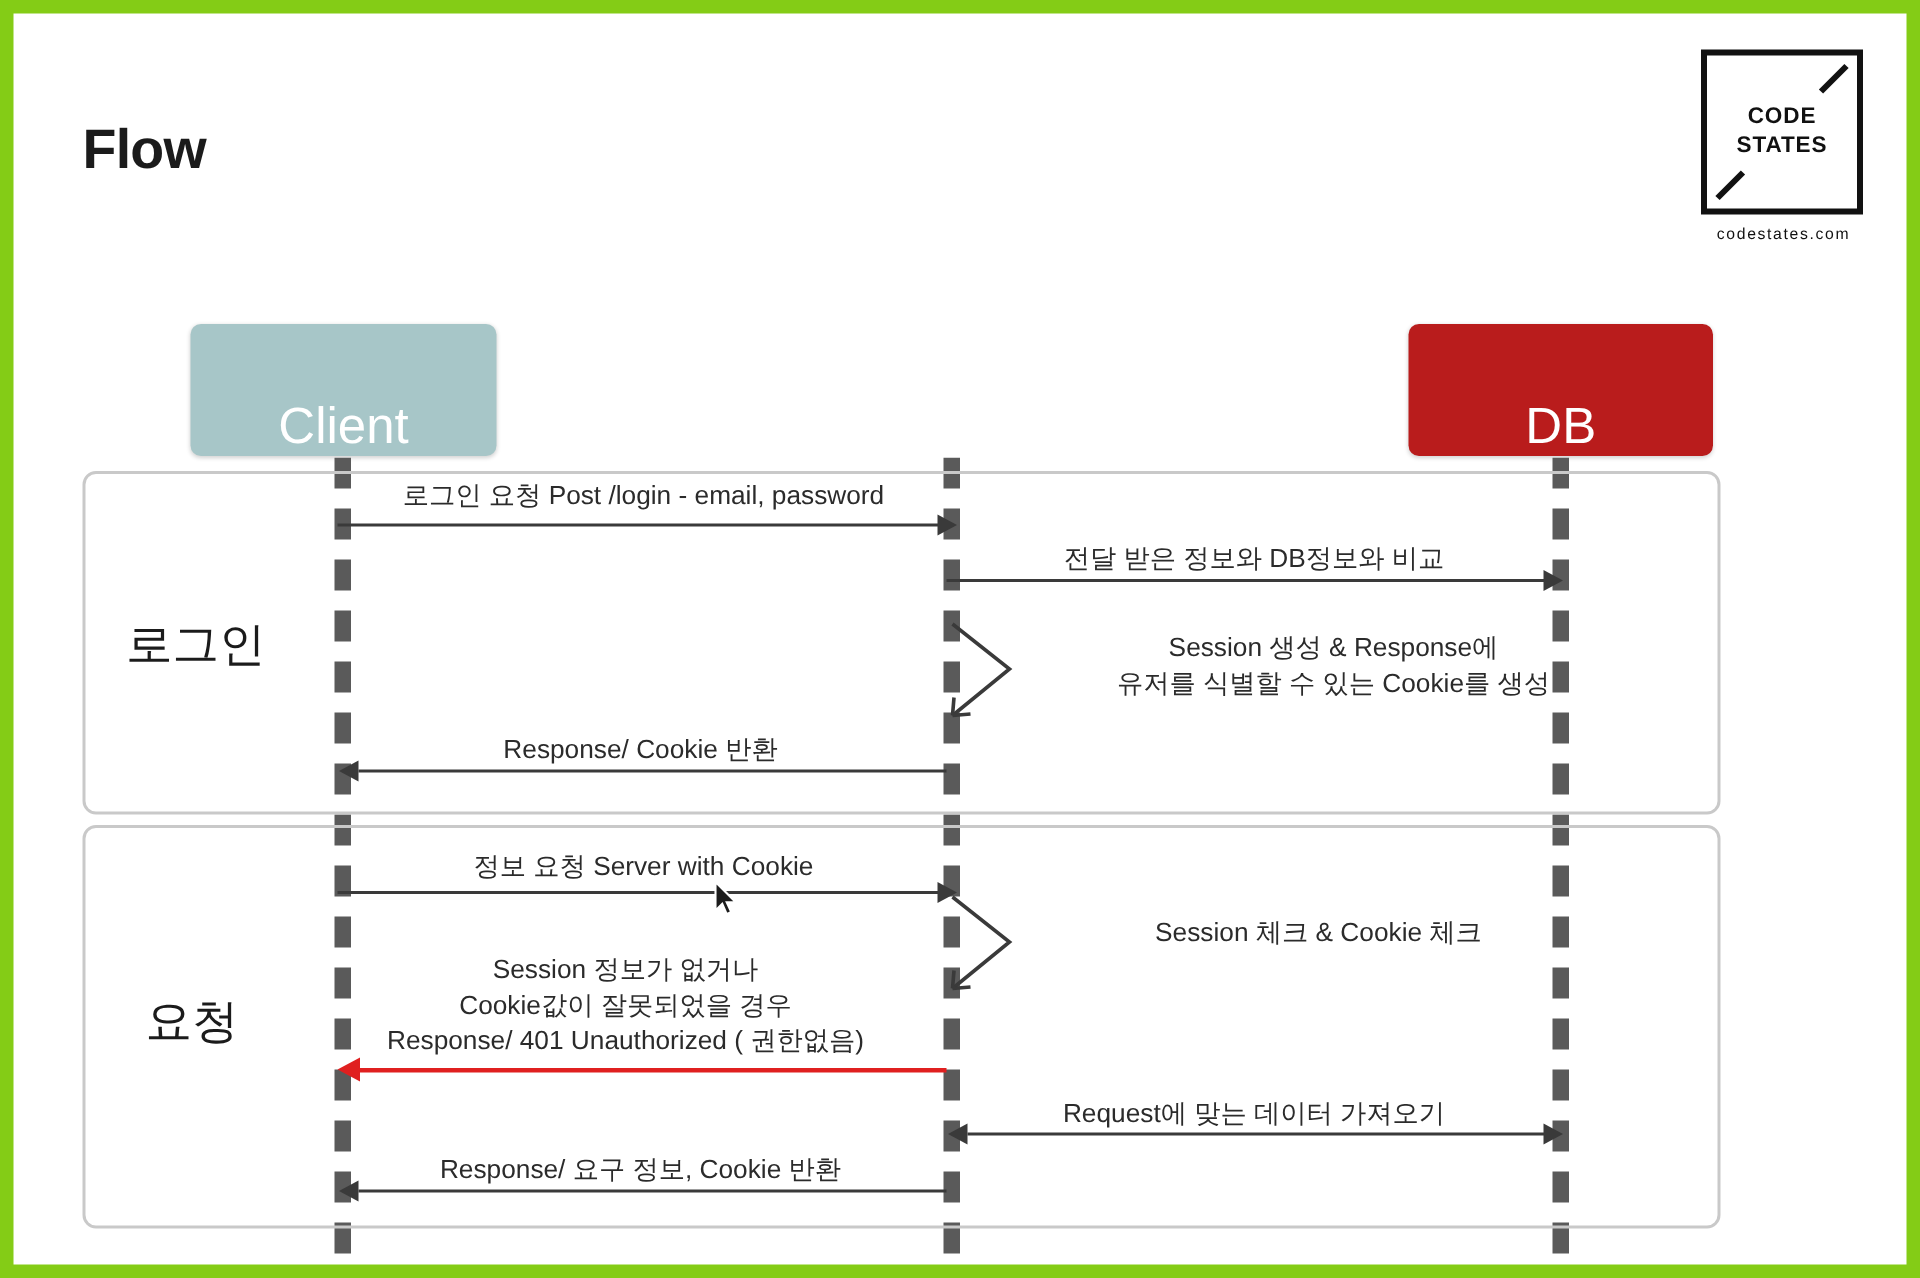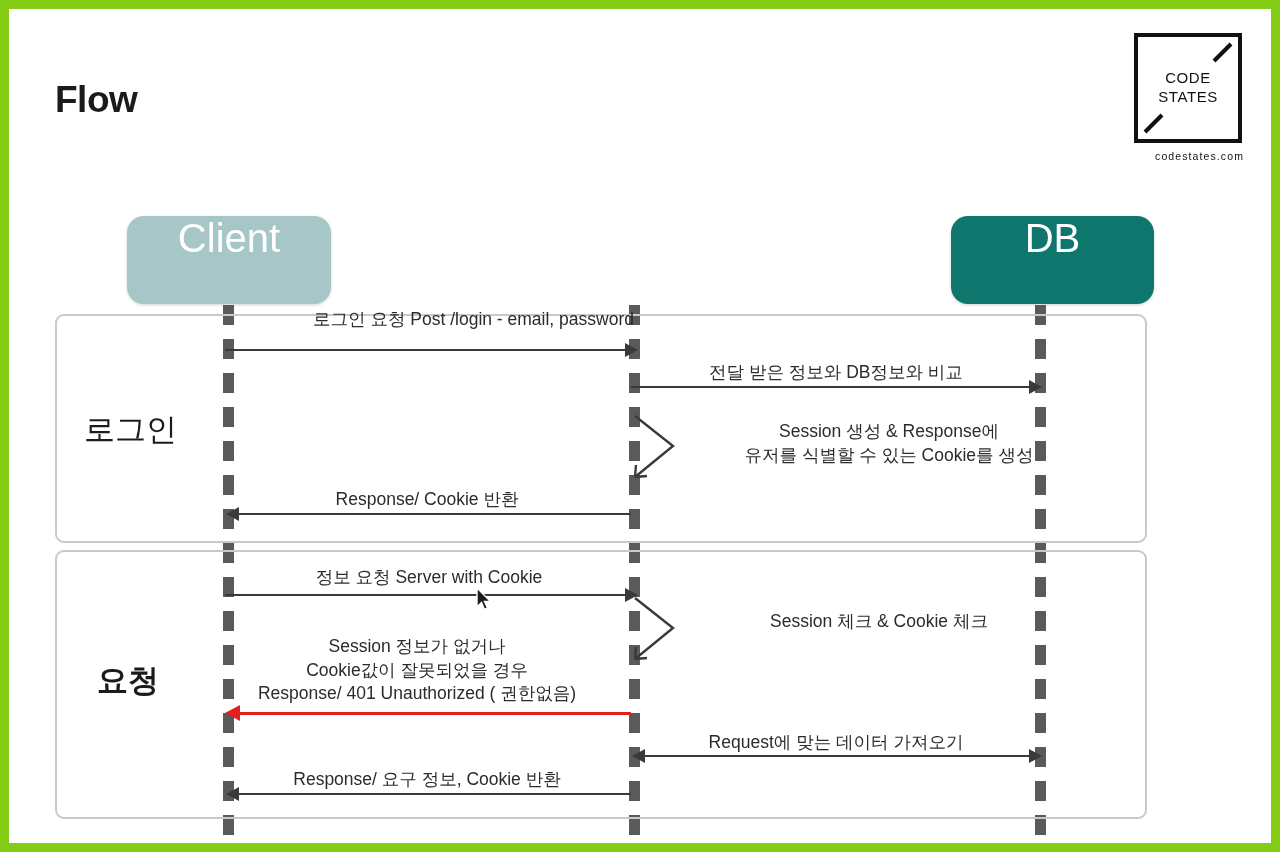--- a/index.html
+++ b/index.html
@@ -10,50 +10,50 @@
   .canvas{position:absolute;inset:0;}
 
   
   .title{position:absolute;left:46px;top:70px;font-size:37px;font-weight:bold;color:#1b1b1b;
          letter-spacing:-0.5px;}
 
   
   .logo-wrap{position:absolute;left:1125px;top:24px;width:110px;}
   .logo-box{position:relative;width:108px;height:110px;border:4px solid #111;box-sizing:border-box;
             display:flex;flex-direction:column;align-items:center;justify-content:center;}
-  .logo-line1,.logo-line2{font-size:15px;font-weight:normal;letter-spacing:0.6px;color:#111;line-height:1.25;}
+  .logo-line1,.logo-line2{font-size:15px;font-weight:bold;letter-spacing:0.6px;color:#111;line-height:1.25;}
   .logo-arrow{position:absolute;width:26px;height:26px;}
   .logo-arrow svg{display:block;}
   .la-tr{right:2px;top:2px;}
   .la-bl{left:2px;bottom:2px;}
-  .logo-url{margin-top:7px;text-align:right;font-size:10.5px;letter-spacing:1.1px;color:#111;}
+  .logo-url{margin-top:7px;text-align:center;font-size:10.5px;letter-spacing:1.1px;color:#111;}
 
   
-  .actor{position:absolute;height:88px;border-radius:17px;display:flex;align-items:flex-start;
-         justify-content:center;color:#ffffff;font-size:40px;font-weight:400;
+  .actor{position:absolute;height:88px;border-radius:7px;display:flex;align-items:flex-end;
+         justify-content:center;color:#ffffff;font-size:34px;font-weight:400;
          box-shadow:0 1px 3px rgba(0,0,0,.18);}
   .actor-client{left:118px;top:207px;width:204px;background:#a7c6c8;}
   .actor-server{left:524px;top:207px;width:203px;background:#e27b67;}
-  .actor-db{left:930px;top:207px;width:203px;background:#0f766e;margin-left:12px;}
+  .actor-db{left:930px;top:207px;width:203px;background:#b91c1c;}
 
   
   .lifeline{position:absolute;width:11px;top:296px;height:538px;
             background-image:linear-gradient(#5a5a5a 60%,rgba(0,0,0,0) 0%);
             background-size:11px 34px;background-repeat:repeat-y;}
   .ll-client{left:214px;}
   .ll-server{left:620px;}
   .ll-db{left:1026px;}
 
   
   .section{position:absolute;border:2px solid #c9c9c9;border-radius:9px;background:transparent;}
   .sec-login{left:46px;top:305px;width:1088px;height:225px;}
   .sec-request{left:46px;top:541px;width:1088px;height:265px;}
   .sec-label{position:absolute;font-size:31px;color:#1b1b1b;}
   .sec-label-login{left:75px;top:400px;}
-  .sec-label-request{left:88px;top:651px;font-weight:bold;}
+  .sec-label-request{left:88px;top:651px;}
 
   
   .msg{position:absolute;}
   .msg-label{position:absolute;font-size:17.5px;color:#2b2b2b;text-align:center;
              white-space:pre-line;line-height:1.35;}
   .arrow-line{position:absolute;height:2px;background:#3a3a3a;}
   .arrow-line.red{background:#e02020;height:3px;}
   .arrow-head{position:absolute;width:0;height:0;}
   .ah-right{border-top:7px solid transparent;border-bottom:7px solid transparent;border-left:13px solid #3a3a3a;}
   .ah-left{border-top:7px solid transparent;border-bottom:7px solid transparent;border-right:13px solid #3a3a3a;}
@@ -104,21 +104,21 @@
     <div class="lifeline ll-client"></div>
     <div class="lifeline ll-server"></div>
     <div class="lifeline ll-db"></div>
 
     <div class="section sec-login"></div>
     <div class="section sec-request"></div>
     <div class="sec-label sec-label-login">로그인</div>
     <div class="sec-label sec-label-request">요청</div>
 
     <div class="msg">
-      <div class="msg-label" style="left:215px;top:299px;width:410px;text-align:right;">로그인 요청 Post /login - email, password</div>
+      <div class="msg-label" style="left:215px;top:310px;width:410px;">로그인 요청 Post /login - email, password</div>
       <div class="arrow-line" style="left:216px;top:340px;width:402px;"></div>
       <div class="arrow-head ah-right" style="left:616px;top:334px;"></div>
     </div>
 
     <div class="msg">
       <div class="msg-label" style="left:622px;top:352px;width:410px;">전달 받은 정보와 DB정보와 비교</div>
       <div class="arrow-line" style="left:622px;top:377px;width:400px;"></div>
       <div class="arrow-head ah-right" style="left:1020px;top:371px;"></div>
     </div>
 

